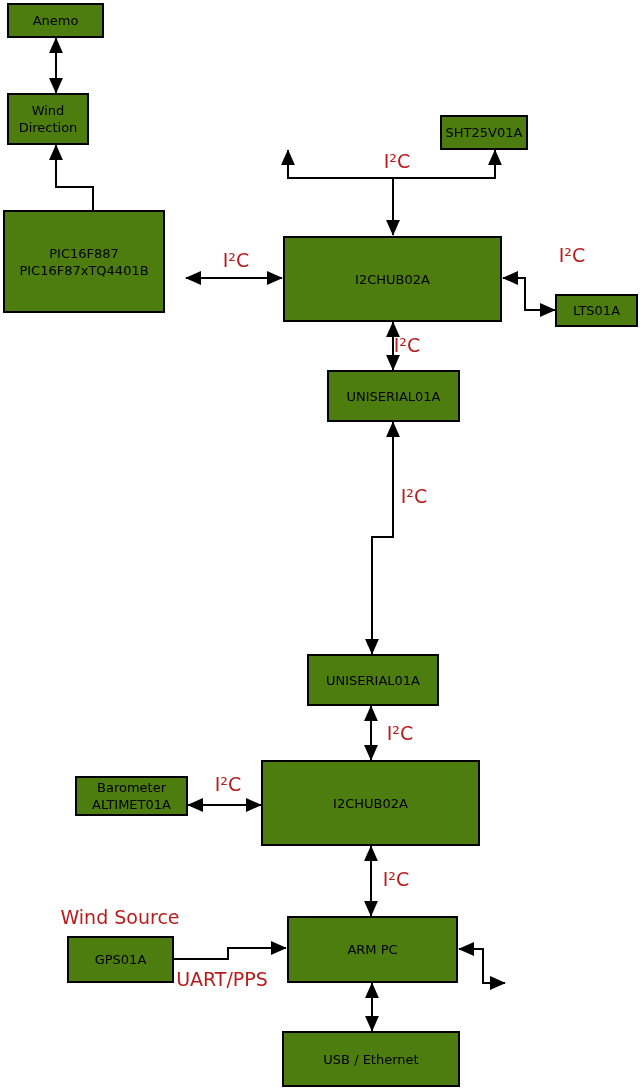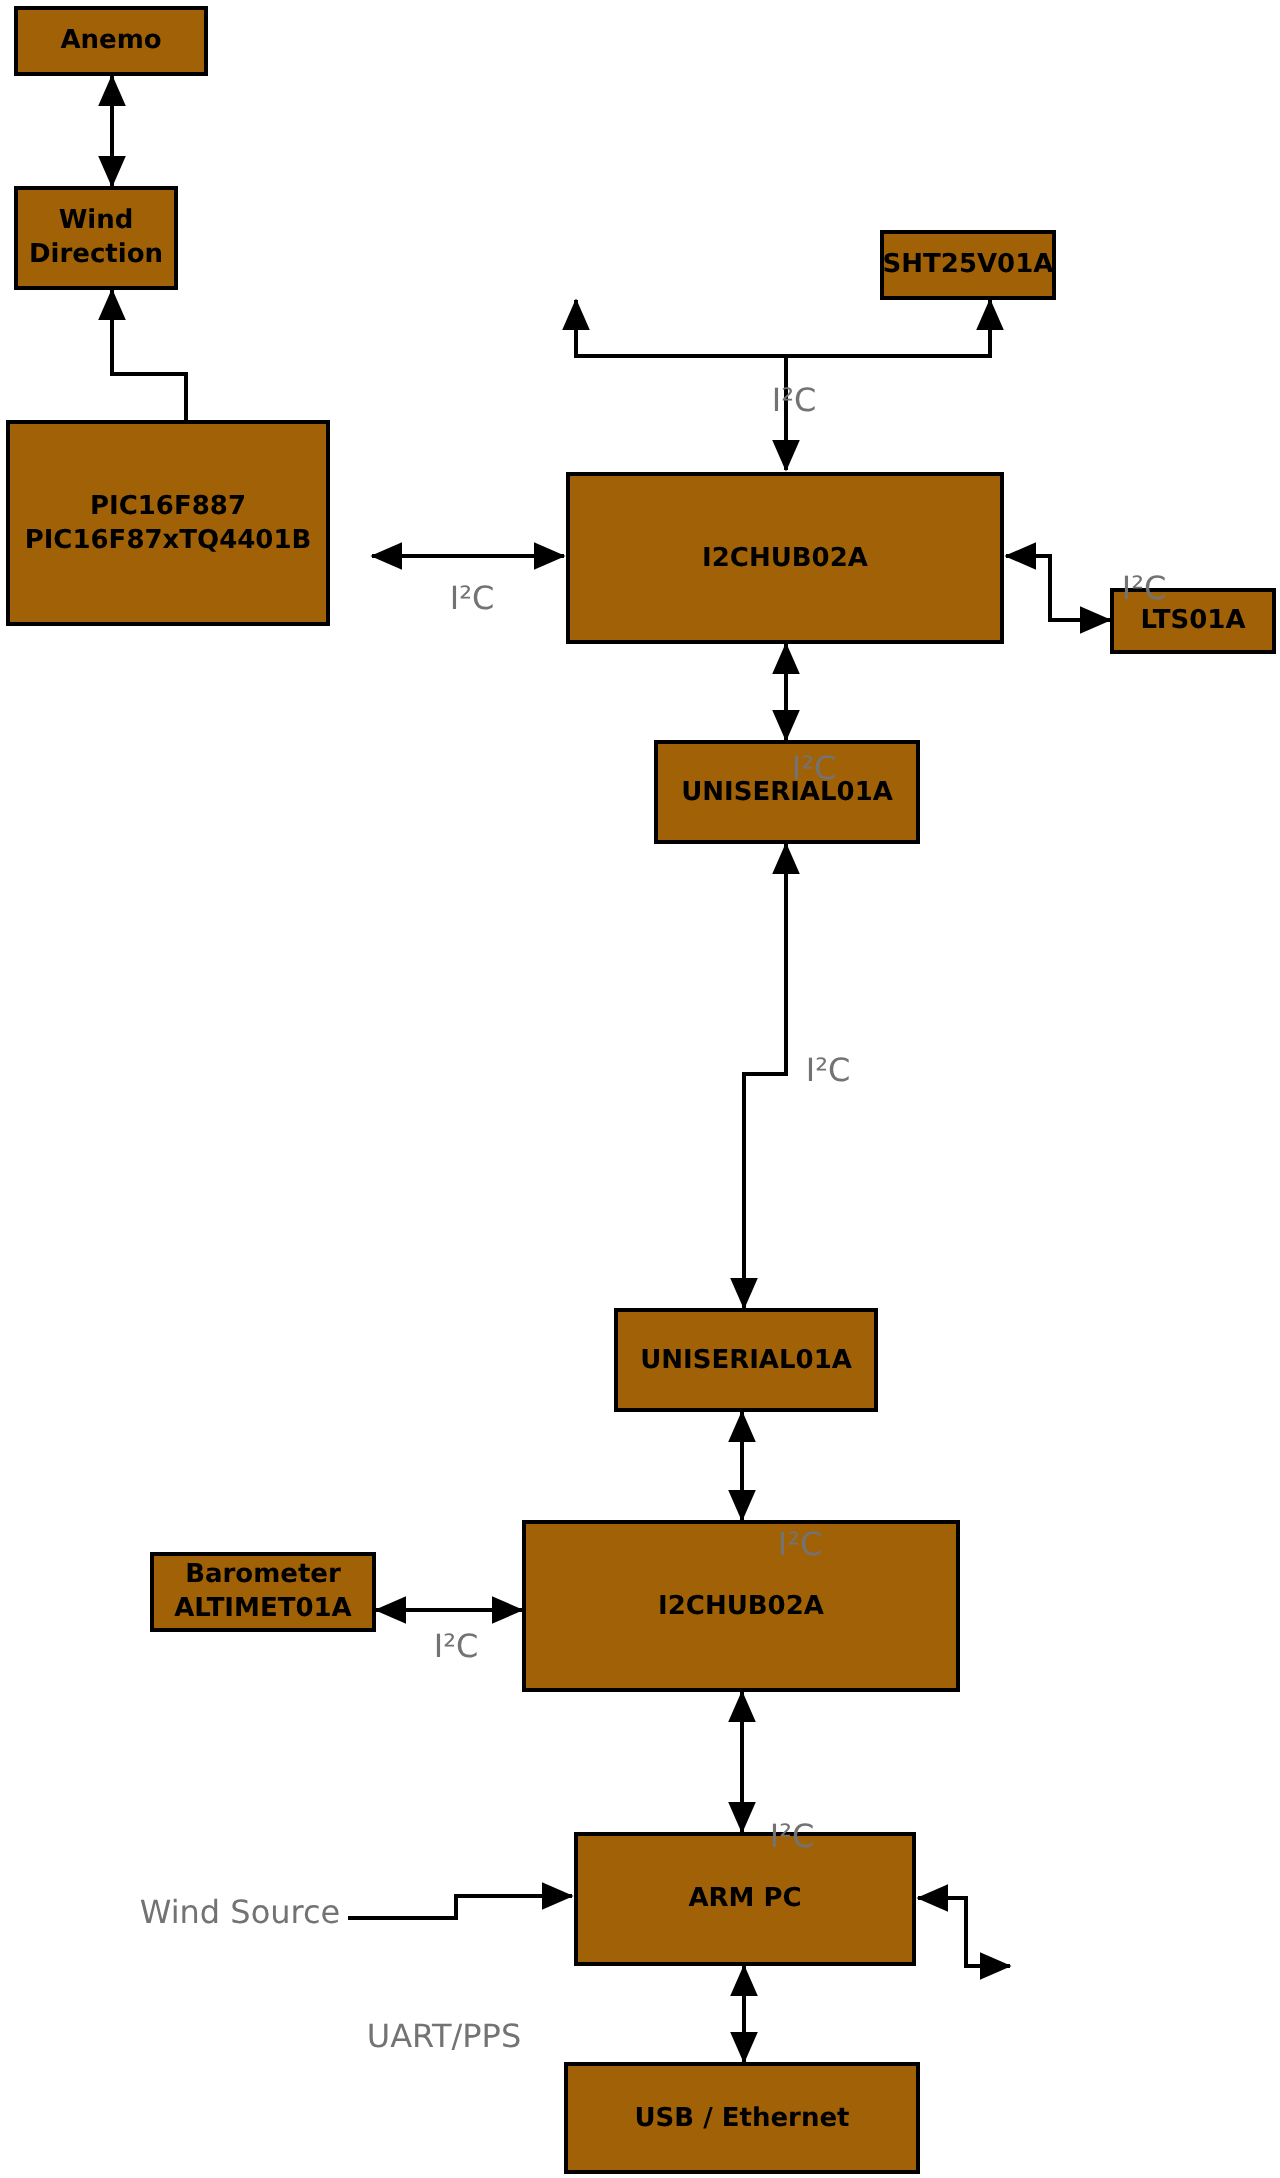--- a/index.html
+++ b/index.html
@@ -20,39 +20,37 @@
     left: 0;
     top: 0;
     width: 640px;
     height: 1089px;
     pointer-events: none;
   }
   .node {
     position: absolute;
     box-sizing: border-box;
     border: 2px solid #000000;
-    background: #a16207;
+    background: #4d7c0f;
     color: #000000;
     display: flex;
     align-items: center;
     justify-content: center;
     text-align: center;
     font-size: 13px;
     line-height: 17px;
     white-space: pre-line;
-    font-weight: bold;
   }
   .elabel {
     position: absolute;
     transform: translate(-50%, -50%);
-    color: #737373;
-    font-size: 16px;
+    color: #b91c1c;
+    font-size: 19px;
     line-height: 15px;
     white-space: nowrap;
-    margin-top: 39px;
   }
 </style>
 </head>
 <body>
 
 <div id="canvas">
 
   <svg id="edges" viewBox="0 0 640 1089" xmlns="http://www.w3.org/2000/svg">
     <defs>
       <marker id="arrow" viewBox="0 0 10 10" refX="9.5" refY="5" markerWidth="8" markerHeight="7" preserveAspectRatio="none" orient="auto-start-reverse" markerUnits="strokeWidth">
@@ -94,20 +92,21 @@
 
   <div class="node" style="left:327px; top:370px; width:133px; height:52px">UNISERIAL01A</div>
 
   <div class="node" style="left:307px; top:654px; width:132px; height:52px">UNISERIAL01A</div>
 
   <div class="node" style="left:75px; top:776px; width:113px; height:40px">Barometer
 ALTIMET01A</div>
 
   <div class="node" style="left:261px; top:760px; width:219px; height:86px">I2CHUB02A</div>
 
+  <div class="node" style="left:67px; top:936px; width:107px; height:47px">GPS01A</div>
 
   <div class="node" style="left:287px; top:916px; width:171px; height:67px">ARM PC</div>
 
 
   <div class="node" style="left:282px; top:1031px; width:178px; height:56px">USB / Ethernet</div>
 
   <div class="elabel" style="left:397px; top:161px">I²C</div>
 
   <div class="elabel" style="left:236px; top:260px">I²C</div>
 

